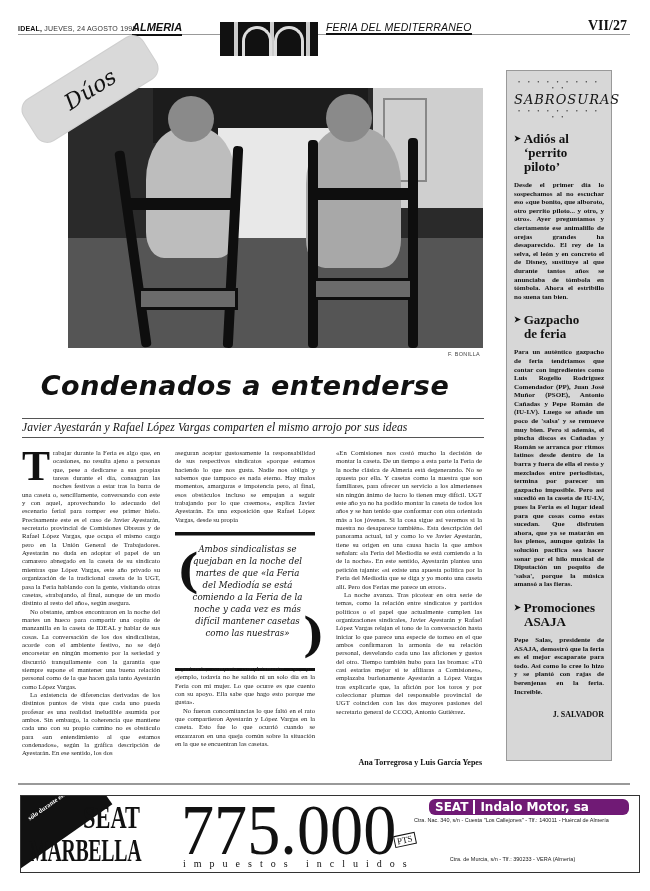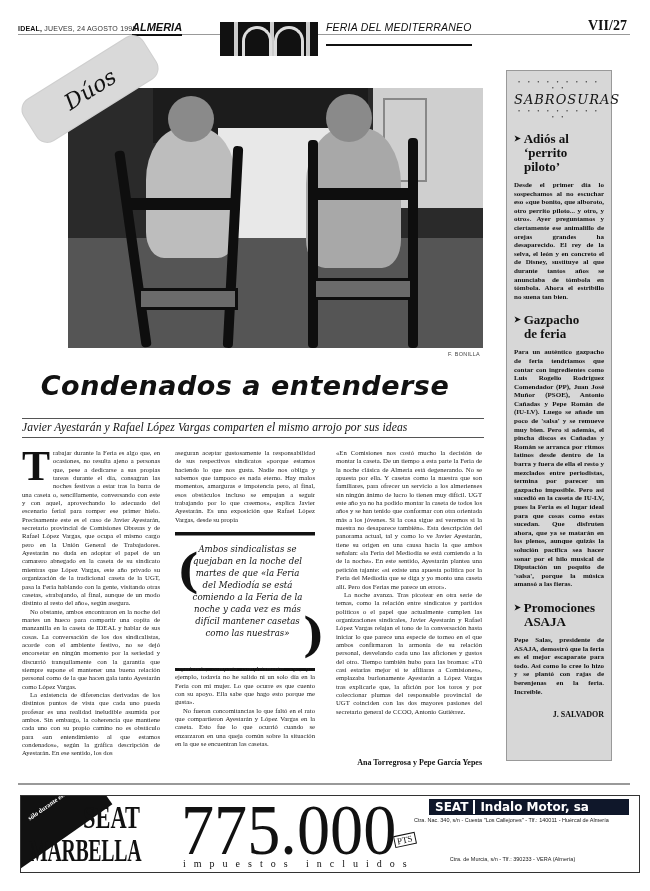--- a/index.html
+++ b/index.html
@@ -9,21 +9,21 @@
   
   .hdr-date { position: absolute; left: 18px; top: 25px; font-family: "Liberation Sans", sans-serif; font-size: 7px; color: #333; letter-spacing: 0.2px; }
   .hdr-date b { font-weight: bold; color: #111; }
   .hdr-line { position: absolute; left: 18px; top: 34px; width: 612px; height: 1px; background: #999; }
   .hdr-section { position: absolute; left: 132px; top: 21px; font-family: "Liberation Sans", sans-serif; font-weight: bold; font-style: italic; font-size: 11px; color: #111; border-bottom: 2px solid #111; padding-bottom: 1px; }
   .hdr-emblem { position: absolute; left: 220px; top: 22px; width: 98px; height: 34px; background: #111; overflow: hidden; }
   .hdr-emblem .arch { position: absolute; top: 4px; width: 30px; height: 32px; border: 3px solid #ddd; border-bottom: none; border-radius: 15px 15px 0 0; }
   .hdr-emblem .a1 { left: 22px; } .hdr-emblem .a2 { left: 54px; }
   .hdr-emblem .pillar { position: absolute; top: 0; width: 4px; height: 34px; background: #ccc; }
   .hdr-emblem .p1 { left: 14px; } .hdr-emblem .p2 { left: 50px; } .hdr-emblem .p3 { left: 86px; }
-  .hdr-feria { position: absolute; left: 326px; top: 21px; font-family: "Liberation Sans", sans-serif; font-style: italic; font-size: 10.5px; color: #111; border-bottom: 2px solid #111; padding-bottom: 11px; letter-spacing: 0.2px; }
+  .hdr-feria { position: absolute; left: 326px; top: 21px; font-family: "Liberation Sans", sans-serif; font-style: italic; font-size: 10.5px; color: #111; border-bottom: 2px solid #111; padding-bottom: 0; letter-spacing: 0.2px; }
   .hdr-page { position: absolute; left: 588px; top: 18px; font-family: "Liberation Serif", serif; font-weight: bold; font-size: 14px; color: #111; }
 
   
   .photo { position: absolute; left: 68px; top: 88px; width: 415px; height: 260px; background: #2a2a2a; overflow: hidden; }
   .photo .wall { position: absolute; left: 85px; top: 0; width: 215px; height: 55px; background: #1c1c1c; }
   .photo .board { position: absolute; left: 150px; top: 40px; width: 140px; height: 110px; background: #e8e8e8; }
   .photo .floor { position: absolute; left: 0; top: 150px; width: 415px; height: 110px; background: #555; }
   .photo .window { position: absolute; right: 0; top: 0; width: 110px; height: 120px; background: #cfcfcf; }
   .photo .window::before { content: ""; position: absolute; left: 10px; top: 10px; width: 40px; height: 80px; border: 2px solid #888; }
   .photo .person { position: absolute; background: #bdbdbd; border-radius: 40% 40% 20% 20%; }
@@ -74,21 +74,21 @@
 
   
   .ad { position: absolute; left: 20px; top: 795px; width: 620px; height: 78px; border: 1px solid #333; overflow: hidden; background: #fff; }
   .ad-corner { position: absolute; left: -35px; top: -12px; width: 120px; height: 60px; background: #111; transform: rotate(-35deg); transform-origin: center; }
   .ad-corner-text { position: absolute; left: 2px; top: 3px; width: 60px; transform: rotate(-35deg); color: #fff; font-family: "Liberation Serif", serif; font-size: 6.5px; line-height: 6.5px; text-align: center; font-weight: bold; }
   .ad-seat { position: absolute; left: 62px; top: 6px; font-family: "Liberation Serif", serif; font-weight: bold; font-size: 32px; line-height: 30px; transform: scaleX(0.7); transform-origin: left; color: #111; }
   .ad-marbella { position: absolute; left: 8px; top: 38px; font-family: "Liberation Serif", serif; font-weight: bold; font-size: 32px; line-height: 32px; transform: scaleX(0.62); transform-origin: left; color: #111; letter-spacing: -0.5px; }
   .ad-price { position: absolute; left: 160px; top: -2px; font-family: "Liberation Serif", serif; font-size: 72px; line-height: 72px; color: #111; transform: scaleX(0.92); transform-origin: left; }
   .ad-pts { position: absolute; left: 373px; top: 38px; font-family: "Liberation Serif", serif; font-size: 9px; border: 1px solid #111; padding: 0 2px; transform: rotate(-12deg); background: #fff; }
   .ad-tax { position: absolute; left: 162px; top: 62px; font-family: "Liberation Serif", serif; font-size: 10px; letter-spacing: 8px; color: #111; }
-  .ad-dealer1 { position: absolute; left: 408px; top: 3px; width: 200px; height: 16px; background: #0f172a; color: #fff; font-family: "DejaVu Sans", sans-serif; font-weight: bold; font-size: 12px; line-height: 16px; padding-left: 6px; white-space: nowrap; }
+  .ad-dealer1 { position: absolute; left: 408px; top: 3px; width: 200px; height: 16px; background: #701a75; color: #fff; font-family: "DejaVu Sans", sans-serif; font-weight: bold; font-size: 12px; line-height: 16px; padding-left: 6px; white-space: nowrap; border-radius: 6px; }
   .ad-dealer1 .brand { border-right: 2px solid #fff; padding-right: 5px; margin-right: 5px; }
   .ad-addr1 { position: absolute; left: 393px; top: 21px; width: 230px; font-family: "Liberation Sans", sans-serif; font-size: 5.5px; white-space: nowrap; color: #222; }
   .ad-dealer2 { position: absolute; left: 404px; top: 41px; width: 175px; height: 16px; background: #111; color: #fff; font-family: "DejaVu Sans", sans-serif; font-weight: bold; font-size: 12.5px; line-height: 16px; text-align: center; white-space: nowrap; }
   .ad-addr2 { position: absolute; left: 404px; top: 60px; width: 175px; text-align: center; font-family: "Liberation Sans", sans-serif; font-size: 5.5px; white-space: nowrap; color: #222; }
 </style>
 </head>
 <body>
 
 <div class="hdr-date"><b>IDEAL,</b> <span>JUEVES, 24 AGOSTO 1995</span></div>
 <div class="hdr-line"></div>
@@ -148,21 +148,21 @@
 <div class="pq-rule-bot"></div>
 <div class="col col2b">
   <p class="first">experiencia, comparte completamente: «yo, por ejemplo, todavía no he salido ni un solo día en la Feria con mi mujer. Lo que ocurre es que cuento con su apoyo. Ella sabe que hago esto porque me gusta».</p>
   <p>No fueron concomitancias lo que faltó en el rato que compartieron Ayestarán y López Vargas en la caseta. Esto fue lo que ocurrió cuando se enzarzaron en una queja común sobre la situación en la que se encuentran las casetas.</p>
 </div>
 
 <div class="col col3">
   <p class="first">«En Comisiones nos costó mucho la decisión de montar la caseta. De un tiempo a esta parte la Feria de la noche clásica de Almería está degenerando. No se apuesta por ella. Y casetas como la nuestra que son familiares, para ofrecer un servicio a los almerienses sin ningún ánimo de lucro lo tienen muy difícil. UGT este año ya no ha podido montar la caseta de todos los años y se han tenido que conformar con otra orientada más a los jóvenes. Si la cosa sigue así veremos si la nuestra no desaparece también». Esta descripción del panorama actual, tal y como lo ve Javier Ayestarán, tiene su origen en una causa hacia la que ambos señalan: «la Feria del Mediodía se está comiendo a la de la noche». En este sentido, Ayestarán plantea una petición tajante: «si existe una apuesta política por la Feria del Mediodía que se diga y yo monto una caseta allí. Pero dos Ferias me parece un error».</p>
   <p>La noche avanza. Tras picotear en otra serie de temas, como la relación entre sindicatos y partidos políticos o el papel que actualmente cumplen las organizaciones sindicales, Javier Ayestarán y Rafael López Vargas relajan el tono de la conversación hasta iniciar lo que parece una especie de torneo en el que ambos confirmaron la armonía de su relación personal, desvelando cada uno las aficiones y gustos del otro. Tiempo también hubo para las bromas: «Tú casi estarías mejor si te afiliaras a Comisiones», emplazaba burlonamente Ayestarán a López Vargas tras explicarle que, la afición por los toros y por coleccionar plumas del responsable provincial de UGT coinciden con las dos mayores pasiones del secretario general de CCOO, Antonio Gutiérrez.</p>
 </div>
-<div class="byline">Ana Torregrosa y Pepe García Yepes</div>
+<div class="byline">Ana Torregrosa y Luis García Yepes</div>
 
 <div class="side">
   <div class="side-dots">• • • • • • • • • • •</div>
   <div class="side-title">SABROSURAS</div>
   <div class="side-dots">• • • • • • • • • • •</div>
 
   <div class="side-h"><span class="arrow">➤</span><span>Adiós al</span><span class="l2">‘perrito piloto’</span></div>
   <div class="side-p">Desde el primer día lo sospechamos al no escuchar eso «que bonito, que alboroto, otro perrito piloto... y otro, y otro». Ayer preguntamos y ciertamente ese animalillo de orejas grandes ha desaparecido. El rey de la selva, el león y en concreto el de Disney, sustituye al que durante tantos años se anunciaba de tómbola en tómbola. Ahora el estribillo no suena tan bien.</div>
 
   <div class="side-h"><span class="arrow">➤</span><span>Gazpacho</span><span class="l2">de feria</span></div>

